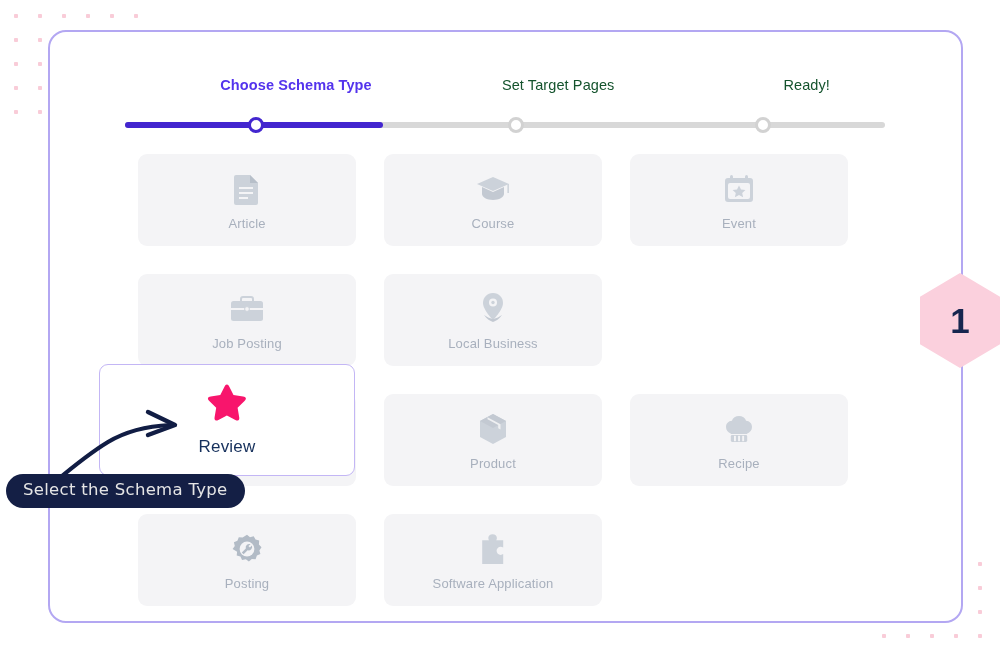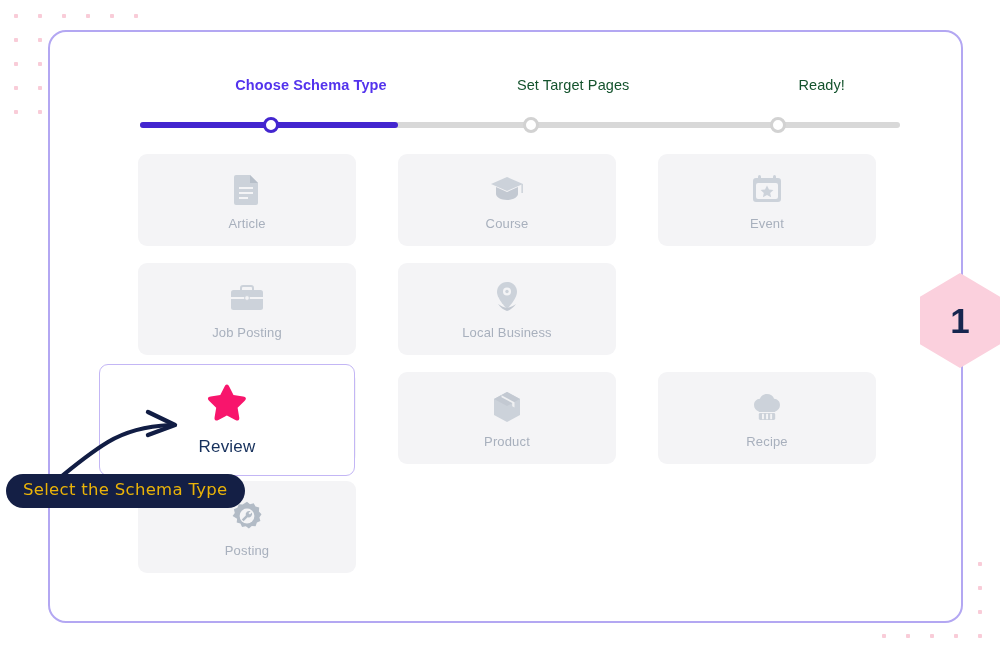--- a/index.html
+++ b/index.html
@@ -46,21 +46,21 @@
     height: 593px;
     box-sizing: border-box;
     border: 2px solid #b3a7f2;
     border-radius: 18px;
     background: #ffffff;
   }
 
   
   #stepper {
     position: absolute;
-    left: 90px;
+    left: 75px;
     top: 45px;
     width: 760px;
     text-decoration: underline;
   }
   #step-labels {
     display: flex;
     position: relative;
     height: 26px;
   }
   .step-label {
@@ -108,20 +108,21 @@
   
   #card-grid {
     position: absolute;
     left: 88px;
     top: 122px;
     width: 740px;
     display: grid;
     grid-template-columns: repeat(3, 218px);
     column-gap: 42px;
     row-gap: 17px;
+    gap: 28px;
   }
   .card {
     height: 92px;
     border-radius: 9px;
     background: #f4f4f6;
     display: flex;
     flex-direction: column;
     align-items: center;
     justify-content: center;
     box-sizing: border-box;
@@ -176,21 +177,21 @@
     height: 110px;
     z-index: 9;
     pointer-events: none;
   }
   #callout {
     position: absolute;
     left: 6px;
     top: 474px;
     z-index: 10;
     background: #141f45;
-    color: #eab308;
+    color: #e5e5e5;
     border-radius: 22px;
     padding: 7px 17px 9px 17px;
     font-family: "DejaVu Sans", sans-serif;
     font-size: 16.5px;
     letter-spacing: 0.3px;
     white-space: nowrap;
     line-height: 1.1;
   }
 
   
@@ -348,20 +349,28 @@
       <div class="icon-wrap">
         <svg width="30" height="30" viewBox="0 0 30 30">
           <path d="M15 0.8l3 2.4 3.7-.9 1.8 3.3 3.7 1 -.3 3.8 2.6 2.8-2.1 3.2 1 3.7-3.5 1.5-1.3 3.6-3.8-.3-2.9 2.5-3.1-2.2-3.7.8-1.7-3.4-3.7-1.1.4-3.8L0.6 15l2.2-3.1-.9-3.7 3.5-1.4L6.8 3.2l3.8.4z" fill="#b2bbc6"></path>
           <circle cx="15" cy="15" r="7.4" fill="#f4f4f6"></circle>
           <path d="M18.6 10.2a3.6 3.6 0 0 0-4.8 4.3l-4 4 1.8 1.8 4-4a3.6 3.6 0 0 0 4.3-4.8l-2 2-1.5-1.5z" fill="#b2bbc6"></path>
         </svg>
       </div>
       <div class="card-label">Posting</div>
     </div>
 
+    <div class="card">
+      <div class="icon-wrap">
+        <svg width="28" height="32" viewBox="0 0 28 32">
+          <path d="M13.6 1.2c2.5 0 4.3 1.7 4.3 3.8 0 .8-.3 1.5-.7 2.2h7v7.3c-.8-.5-1.6-.8-2.5-.8-2.3 0-4.1 1.8-4.1 4.1s1.8 4.1 4.1 4.1c.9 0 1.7-.3 2.5-.8V31H3.2V7.2h6.8c-.4-.7-.7-1.4-.7-2.2 0-2.1 1.8-3.8 4.3-3.8z" fill="#ccd2da"></path>
+        </svg>
+      </div>
+      <div class="card-label">Software Application</div>
+    </div>
 
   </div>
 </div>
 
 <div id="card-review">
   <div class="icon-wrap">
     <svg width="46" height="44" viewBox="0 0 46 44">
       <path d="M23 1.5c1 0 1.6.8 2.2 2l4.3 8.6 9.6 1.4c1.4.2 2.4.6 2.7 1.6.3 1-.3 1.9-1.3 2.9l-6.9 6.7 1.6 9.5c.2 1.4.1 2.5-.8 3.1-.8.6-1.8.3-3-.4l-8.5-4.5-8.5 4.5c-1.2.7-2.2 1-3 .4-.9-.6-1-1.7-.8-3.1l1.6-9.5-6.9-6.7c-1-1-1.6-1.9-1.3-2.9.3-1 1.3-1.4 2.7-1.6l9.6-1.4 4.3-8.6c.6-1.2 1.2-2 2.2-2z" fill="#f8156c"></path>
     </svg>
   </div>

